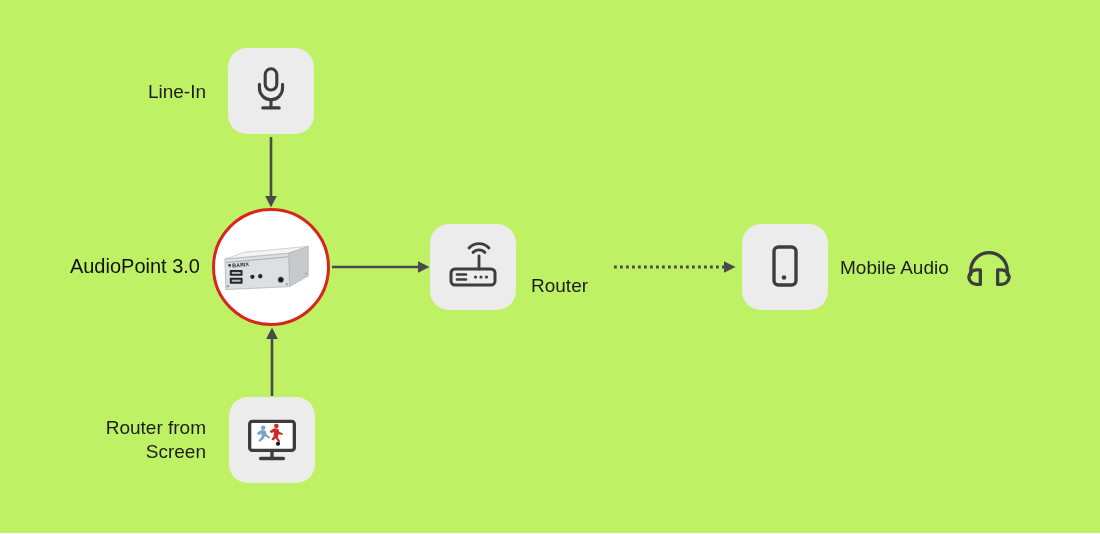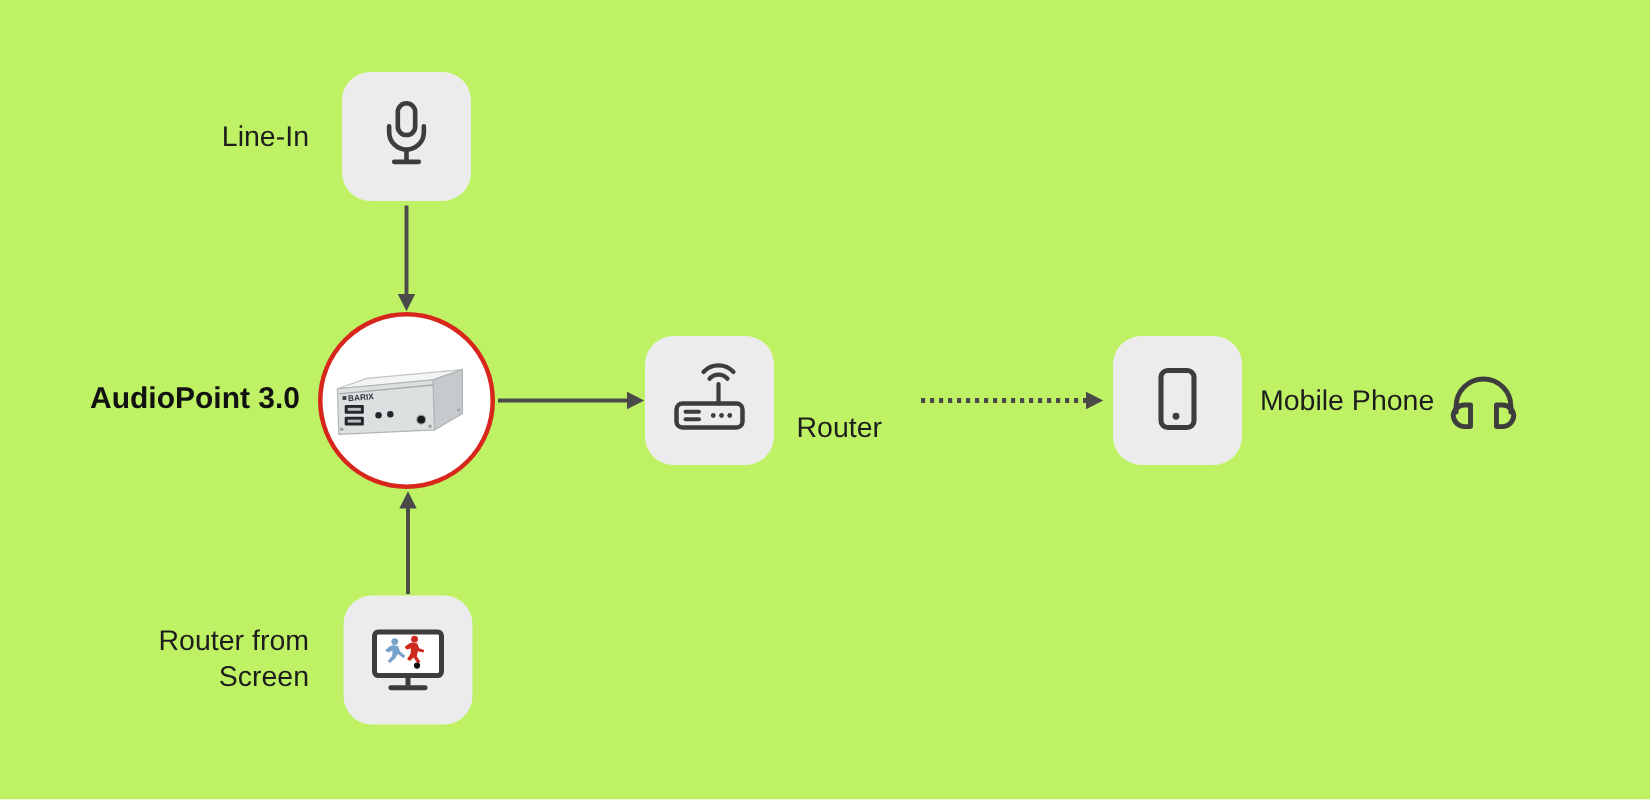--- a/index.html
+++ b/index.html
@@ -9,21 +9,21 @@
   }
   .edges{position:absolute;left:0;top:0;width:1100px;height:534px;pointer-events:none;}
   .iconbox{
     position:absolute;width:86px;height:86px;background:#ececec;border-radius:19px;
     display:flex;align-items:center;justify-content:center;
   }
   .label{
     position:absolute;font-size:19px;line-height:23px;color:#1d1d1d;white-space:nowrap;
   }
   .label.right{text-align:right;}
-  .label.bold{font-weight:700;font-size:20px;color:#111;}
+  .label.bold{font-weight:400;font-size:20px;color:#111;}
   .highlight-circle{
     position:absolute;left:212px;top:208px;width:118px;height:118px;border-radius:50%;
     border:3.5px solid #d8261c;box-sizing:border-box;
     display:flex;align-items:center;justify-content:center;background:#fff;
   }
   .hp{position:absolute;left:964px;top:246px;}
 </style>
 </head>
 <body>
 
@@ -104,21 +104,21 @@
 
   <div class="label" style="left:531px;top:274px">Router</div>
 
   <div class="iconbox" style="left:742px;top:224px">
     <svg width="52" height="52" viewBox="0 0 52 52" fill="none" stroke="#3d3d3d">
       <rect x="15" y="6" width="22" height="38" rx="4.5" stroke-width="3.4"></rect>
       <circle cx="25" cy="36.5" r="2.3" fill="#3d3d3d" stroke="none"></circle>
     </svg>
   </div>
 
-  <div class="label" style="left:840px;top:256px">Mobile Phone</div>
+  <div class="label" style="left:840px;top:256px">Mobile Audio</div>
 
   <div class="hp">
     <svg width="50" height="46" viewBox="0 0 52 46" fill="none" stroke="#3d3d3d" stroke-width="3.4" stroke-linecap="round" stroke-linejoin="round">
       <path d="M7,29 v-4 a19,19 0 0 1 38,0 v4"></path>
       <path d="M17,24 L17,39 L13,39 A8,8 0 0 1 5,31 A8,8 0 0 1 13,24 Z"></path>
       <path d="M35,24 L35,39 L39,39 A8,8 0 0 0 47,31 A8,8 0 0 0 39,24 Z"></path>
     </svg>
   </div>
 
   <div class="label right" style="left:76px;width:130px;top:416px;line-height:24px">

